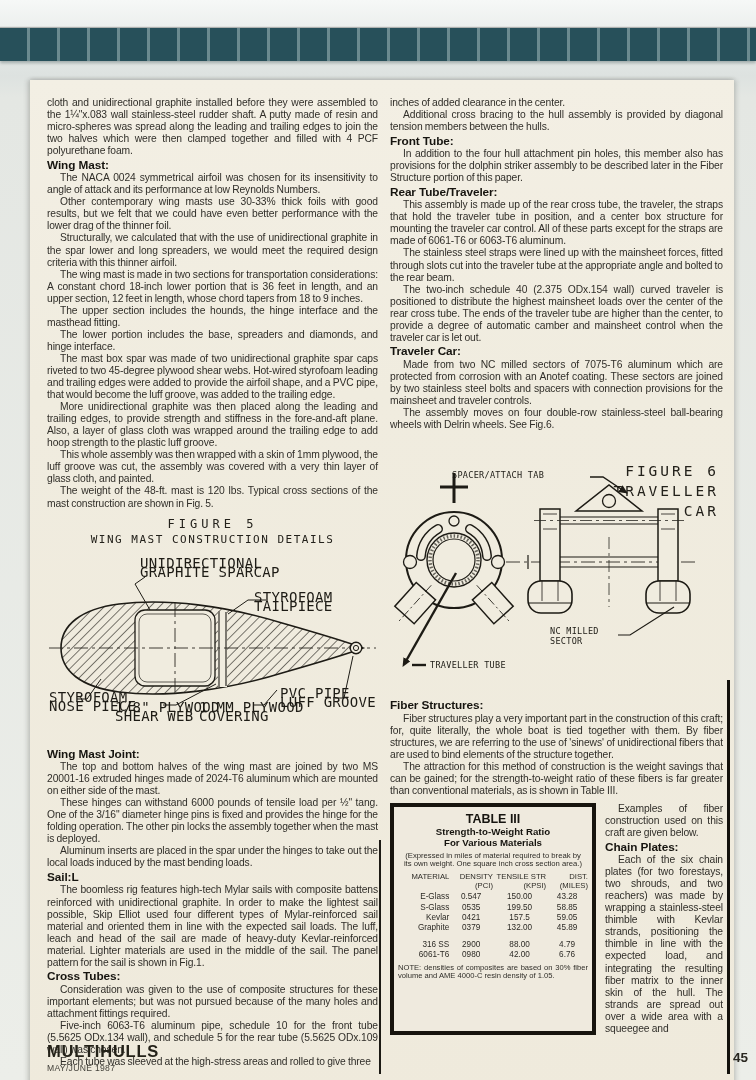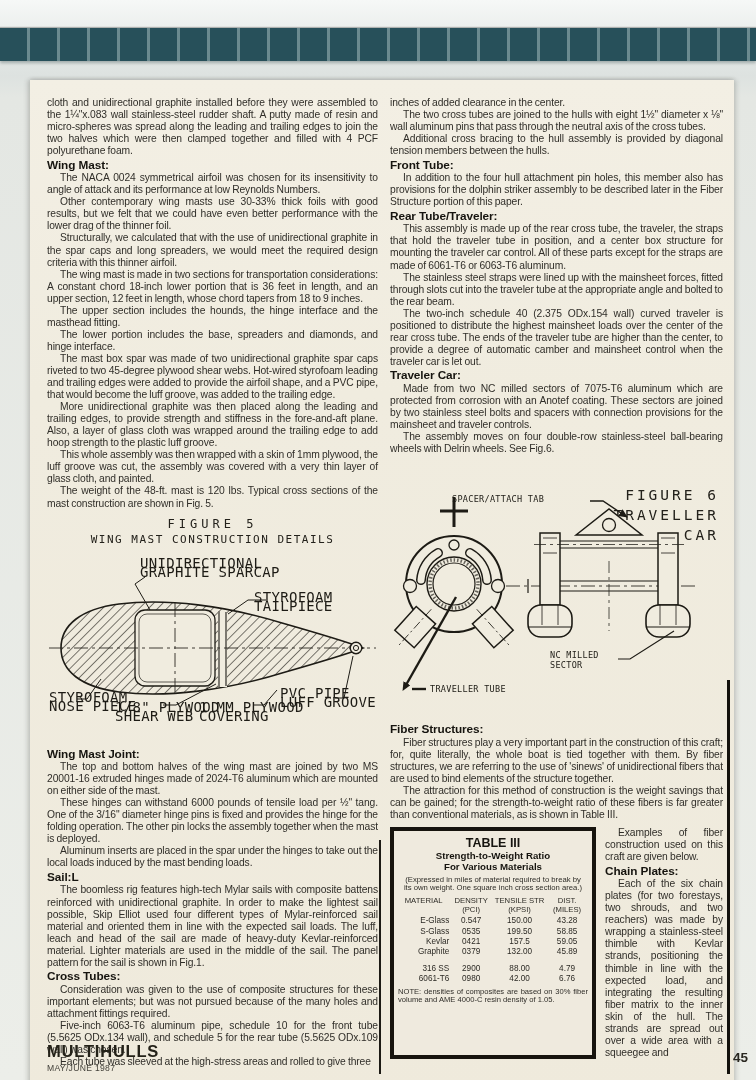--- a/index.html
+++ b/index.html
@@ -34,21 +34,21 @@
     white-space:pre-line;color:#23211b;}
   svg.draw{position:absolute;left:0;top:0;}
   #fig5 svg.draw{top:36px;}
   
   .split{display:flex;margin-top:6px;}
   .t3{width:206px;flex:0 0 206px;border:4px solid #17140e;background:#efeade;padding:2px 4px 12px;box-sizing:border-box;}
   .t3-title{text-align:center;font-weight:bold;font-size:12.5px;color:#16140f;margin-top:3px;}
   .t3-sub{text-align:center;font-weight:bold;font-size:9.7px;line-height:11.3px;color:#16140f;}
   .t3-desc{font-size:7.7px;line-height:8.8px;text-align:center;color:#2f2d28;margin:3px 3px 2px;}
   table.t3-table{width:100%;border-collapse:collapse;table-layout:fixed;color:#2c2a25;}
-  .t3-table th{font-weight:normal;white-space:pre-line;font-size:7.7px;line-height:9px;text-align:center;vertical-align:top;padding:1px 0 2px;}
+  .t3-table th{font-weight:normal;white-space:pre-line;font-size:7.7px;line-height:9px;text-align:right;vertical-align:top;padding:1px 0 2px;}
   .t3-table td{font-size:8.2px;line-height:10.4px;text-align:center;padding:0;}
   .t3-table td.mat{text-align:right;padding-left:1px;}
   .t3-table tr.gap td{height:6px;}
   .t3-table col.c1{width:27%;} .t3-table col.c2{width:23%;} .t3-table col.c3{width:28%;} .t3-table col.c4{width:22%;}
   .t3-note{font-size:7.6px;line-height:8.7px;color:#2f2d28;margin-top:3px;text-align:justify;}
   .side{margin-left:9px;width:119px;}
   
   .col-rule{position:absolute;left:349px;top:760px;width:2px;height:234px;background:#1c1a14;}
   .edge-rule{position:absolute;left:697px;top:600px;width:3px;height:394px;background:#13110c;}
   .footer{position:absolute;left:17px;top:962px;}
@@ -63,21 +63,21 @@
   <div class="film"></div>
 
   <div class="page">
 
     <div class="col col-left">
       <div>
           <p class="bp ni">cloth and unidirectional graphite installed before they were assembled to the 1¼"x.083 wall stainless-steel rudder shaft. A putty made of resin and micro-spheres was spread along the leading and trailing edges to join the two halves which were then clamped together and filled with 4 PCF polyurethane foam.</p>
           <div class="subhead">Wing Mast:</div>
           <p class="bp">The NACA 0024 symmetrical airfoil was chosen for its insensitivity to angle of attack and its performance at low Reynolds Numbers.</p>
           <p class="bp">Other contemporary wing masts use 30-33% thick foils with good results, but we felt that we could have even better performance with the lower drag of the thinner foil.</p>
-          <p class="bp">Structurally, we calculated that with the use of unidirectional graphite in the spar caps and long spreaders, we would meet the required design criteria with this thinner airfoil.</p>
+          <p class="bp">Structurally, we calculated that with the use of unidirectional graphite in the spar lower and long spreaders, we would meet the required design criteria with this thinner airfoil.</p>
           <p class="bp">The wing mast is made in two sections for transportation considerations: A constant chord 18-inch lower portion that is 36 feet in length, and an upper section, 12 feet in length, whose chord tapers from 18 to 9 inches.</p>
           <p class="bp">The upper section includes the hounds, the hinge interface and the masthead fitting.</p>
           <p class="bp">The lower portion includes the base, spreaders and diamonds, and hinge interface.</p>
           <p class="bp">The mast box spar was made of two unidirectional graphite spar caps riveted to two 45-degree plywood shear webs. Hot-wired styrofoam leading and trailing edges were added to provide the airfoil shape, and a PVC pipe, that would become the luff groove, was added to the trailing edge.</p>
           <p class="bp">More unidirectional graphite was then placed along the leading and trailing edges, to provide strength and stiffness in the fore-and-aft plane. Also, a layer of glass cloth was wrapped around the trailing edge to add hoop strength to the plastic luff groove.</p>
           <p class="bp">This whole assembly was then wrapped with a skin of 1mm plywood, the luff groove was cut, the assembly was covered with a very thin layer of glass cloth, and painted.</p>
           <p class="bp">The weight of the 48-ft. mast is 120 lbs. Typical cross sections of the mast construction are shown in Fig. 5.</p>
         </div>
 
       <div class="figure" id="fig5">
@@ -135,21 +135,20 @@
           <div class="subhead">Cross Tubes:</div>
           <p class="bp">Consideration was given to the use of composite structures for these important elements; but was not pursued because of the many holes and attachment fittings required.</p>
           <p class="bp">Five-inch 6063-T6 aluminum pipe, schedule 10 for the front tube (5.5625 ODx.134 wall), and schedule 5 for the rear tube (5.5625 ODx.109 wall) was chosen.</p>
           <p class="bp">Each tube was sleeved at the high-stress areas and rolled to give three</p>
         </div>
     </div>
 
     <div class="col col-right">
       <div>
           <p class="bp ni">inches of added clearance in the center.</p>
-          <p class="bp">The two cross tubes are joined to the hulls with eight 1½" diameter x ⅛" wall aluminum pins that pass through the neutral axis of the cross tubes.</p>
           <p class="bp">Additional cross bracing to the hull assembly is provided by diagonal tension members between the hulls.</p>
           <div class="subhead">Front Tube:</div>
           <p class="bp">In addition to the four hull attachment pin holes, this member also has provisions for the dolphin striker assembly to be described later in the Fiber Structure portion of this paper.</p>
           <div class="subhead">Rear Tube/Traveler:</div>
           <p class="bp">This assembly is made up of the rear cross tube, the traveler, the straps that hold the traveler tube in position, and a center box structure for mounting the traveler car control. All of these parts except for the straps are made of 6061-T6 or 6063-T6 aluminum.</p>
           <p class="bp">The stainless steel straps were lined up with the mainsheet forces, fitted through slots cut into the traveler tube at the appropriate angle and bolted to the rear beam.</p>
           <p class="bp">The two-inch schedule 40 (2.375 ODx.154 wall) curved traveler is positioned to distribute the highest mainsheet loads over the center of the rear cross tube. The ends of the traveler tube are higher than the center, to provide a degree of automatic camber and mainsheet control when the traveler car is let out.</p>
           <div class="subhead">Traveler Car:</div>
           <p class="bp">Made from two NC milled sectors of 7075-T6 aluminum which are protected from corrosion with an Anotef coating. These sectors are joined by two stainless steel bolts and spacers with connection provisions for the mainsheet and traveler controls.</p>
           <p class="bp">The assembly moves on four double-row stainless-steel ball-bearing wheels with Delrin wheels. See Fig.6.</p>

